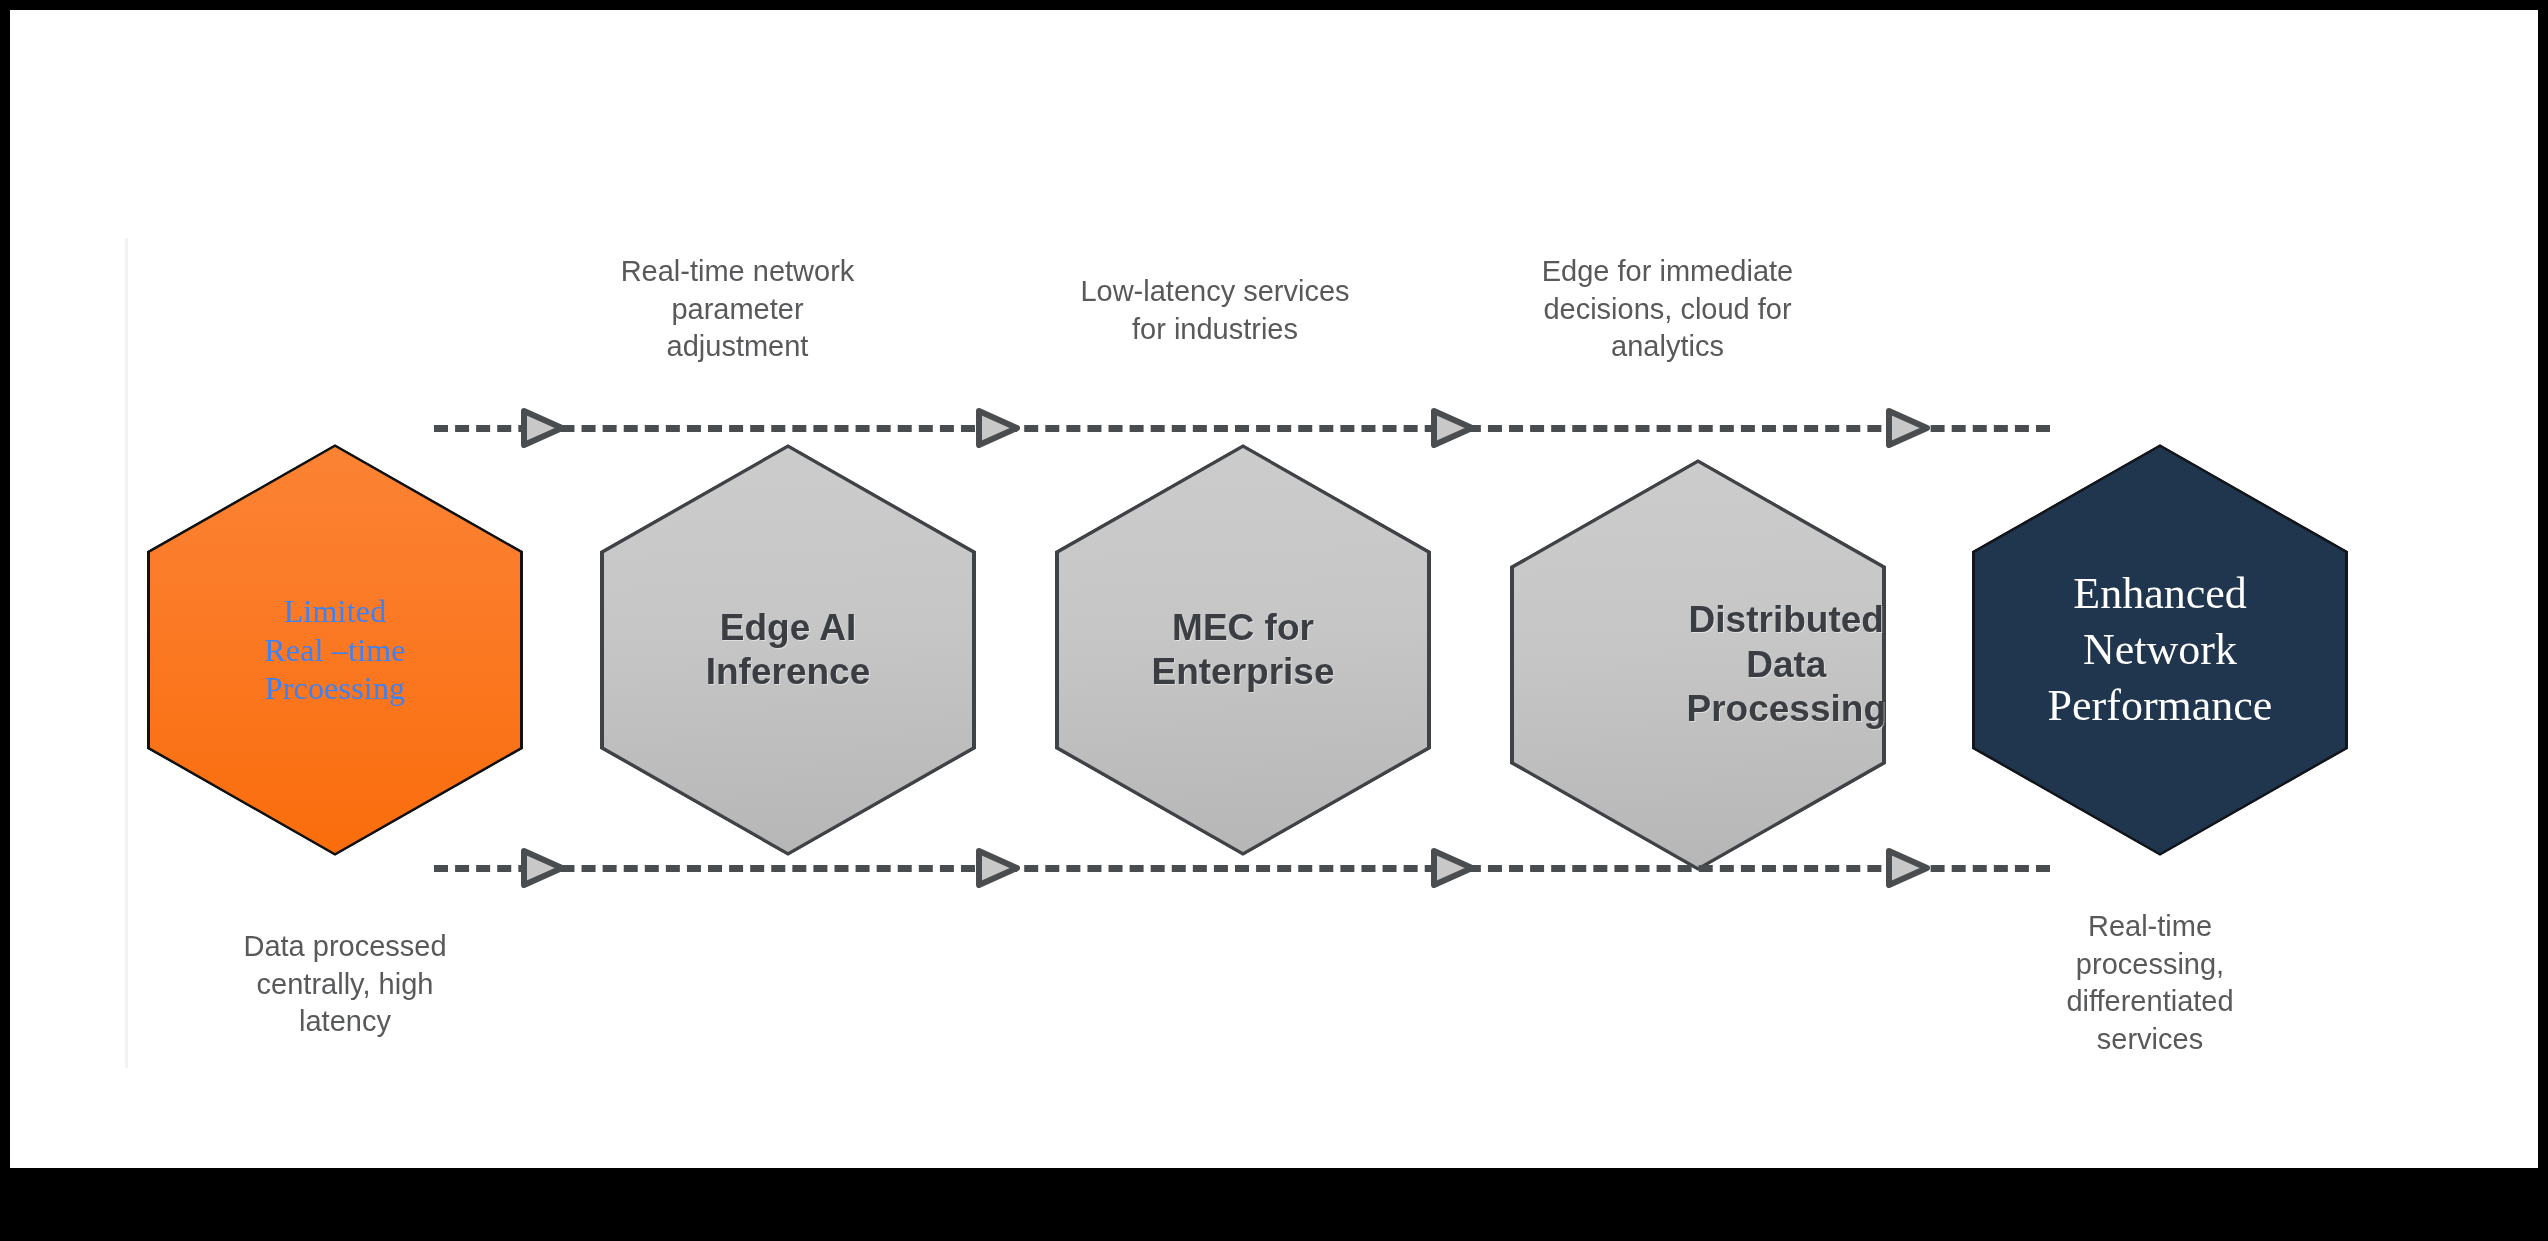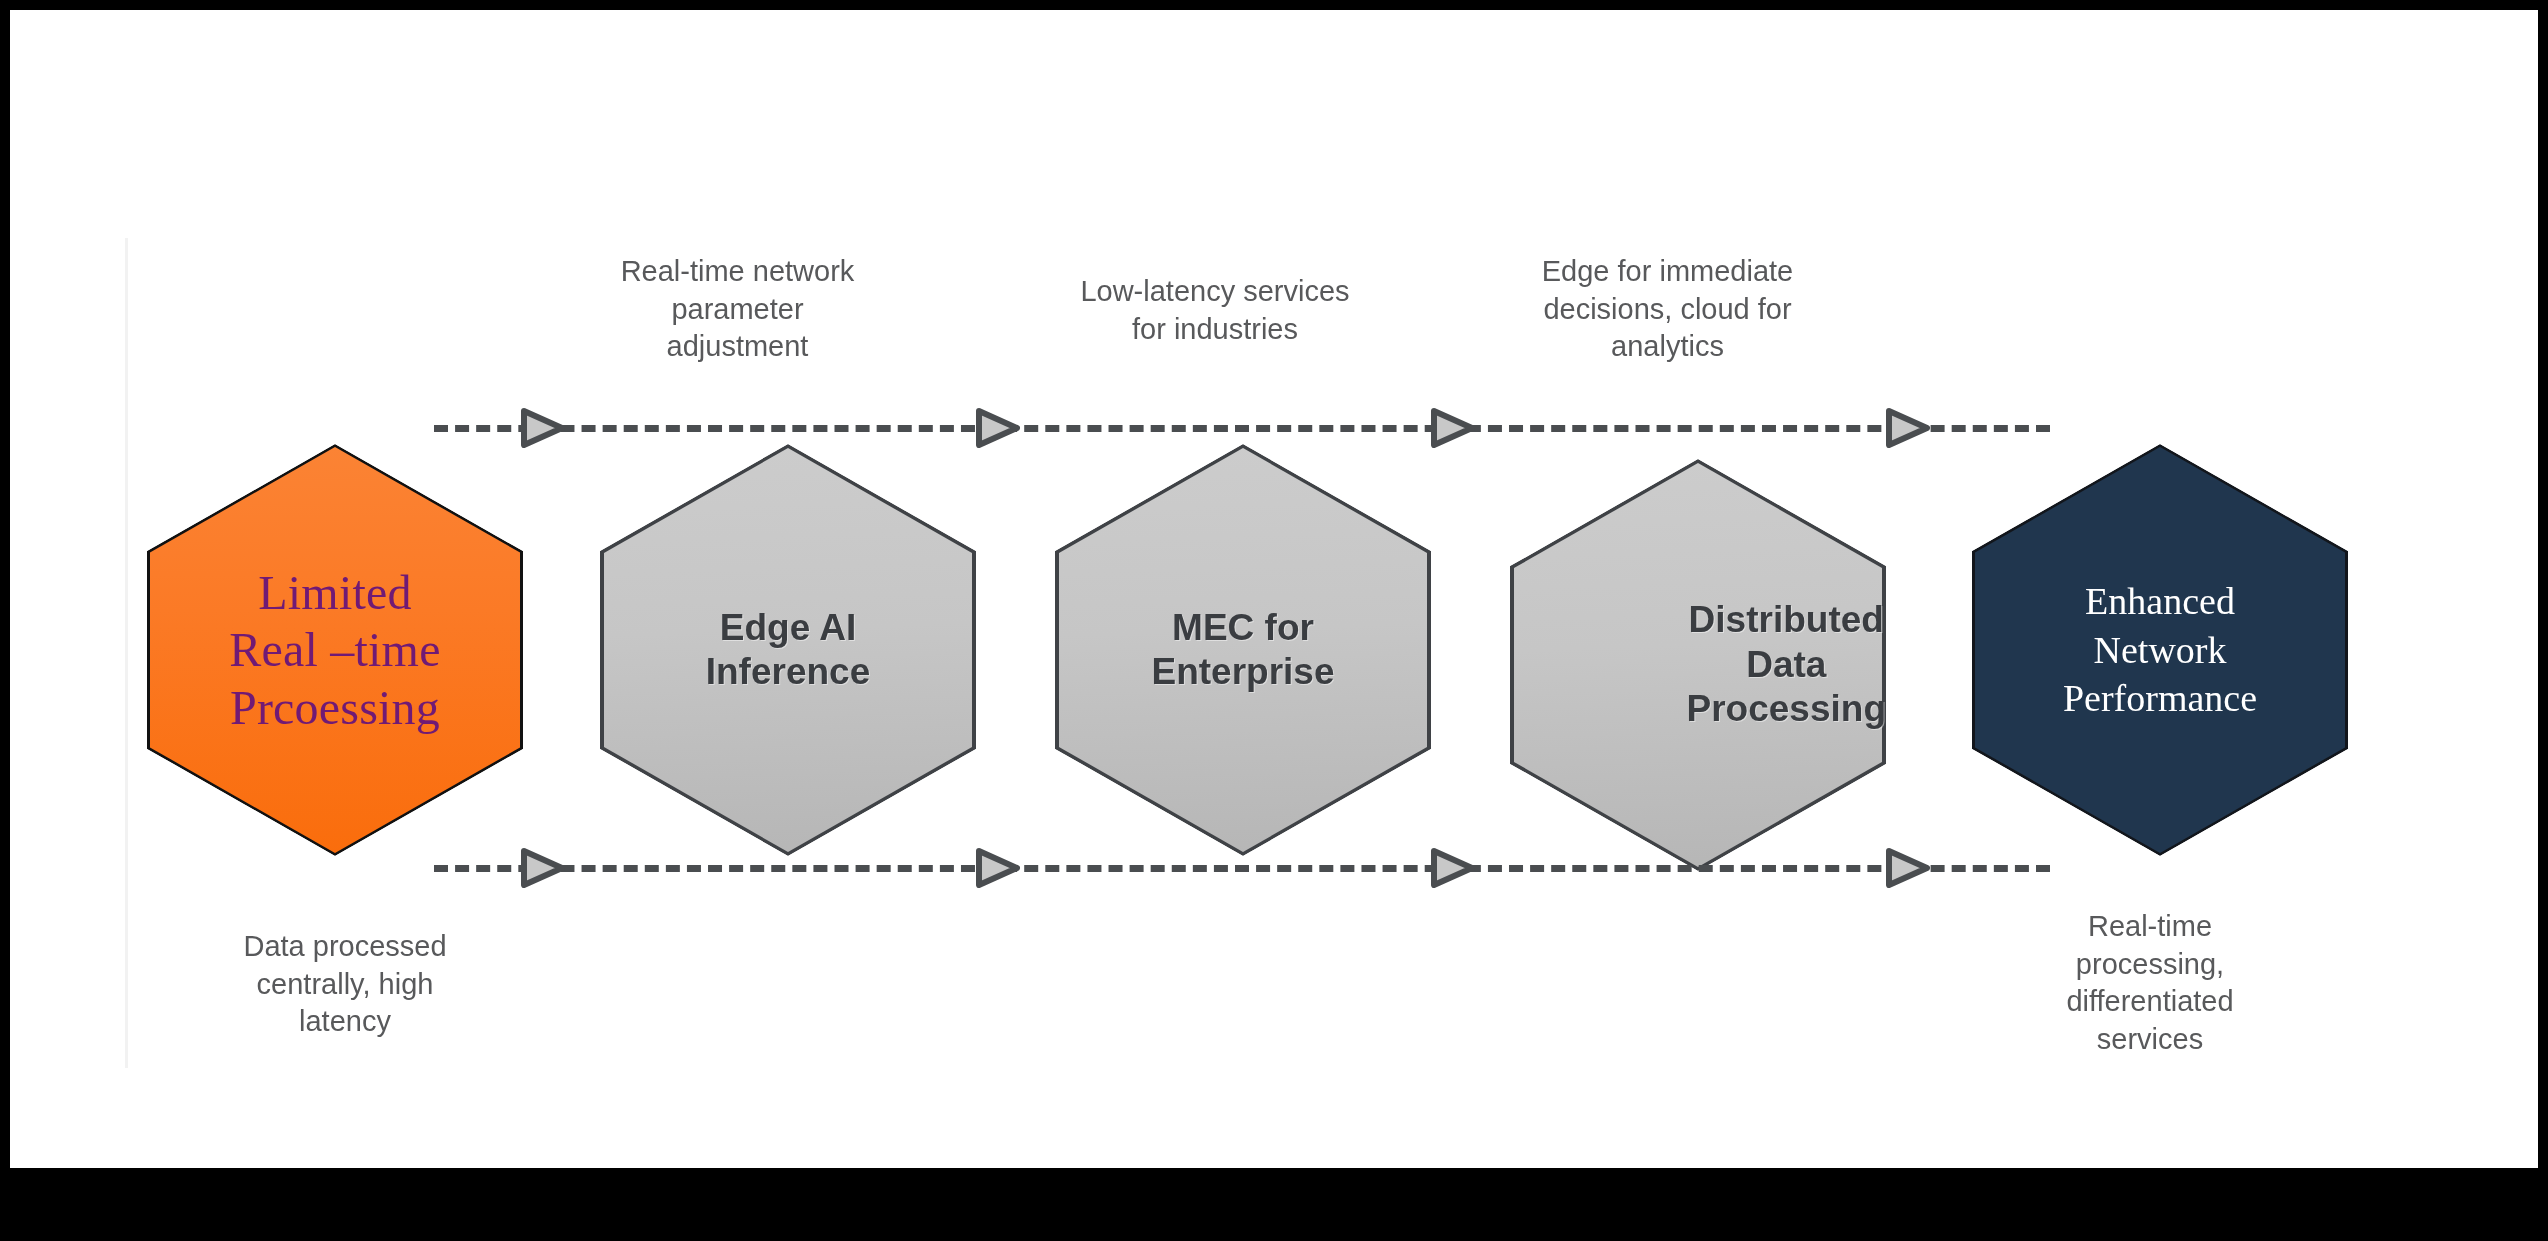--- a/index.html
+++ b/index.html
@@ -44,21 +44,21 @@
 
   
   #hex-1{ left:137px; top:434px; }
   #hex-1 .hex-border{ background:#111111; }
   #hex-1 .hex-inner{
     top:3px; left:3px; right:3px; bottom:3px;
     background:linear-gradient(180deg,#fb8334 0%,#fb7a26 40%,#fa6d0c 100%);
   }
   #hex-1 .hex-label{
     font-family:"Liberation Serif", serif;
-    font-size:48px; color:#701a75; letter-spacing:.2px;
+    font-size:32px; color:#3b82f6; letter-spacing:.2px;
   }
 
   
   #hex-2{ left:590px; top:434px; }
   #hex-3{ left:1045px; top:434px;justify-content:center; }
   #hex-4{ left:1500px; top:449px;justify-content:flex-end; }
   .hex-gray .hex-border{ background:#3f4246; }
   .hex-gray .hex-inner{
     top:4px; left:4px; right:4px; bottom:4px;
     background:linear-gradient(178deg,#cccccc 0%,#c6c6c6 45%,#b6b6b6 100%);
@@ -71,21 +71,21 @@
 
   
   #hex-5{ left:1962px; top:434px; }
   #hex-5 .hex-border{ background:#12161c; }
   #hex-5 .hex-inner{
     top:3px; left:3px; right:3px; bottom:3px;
     background:#20364e;
   }
   #hex-5 .hex-label{
     font-family:"Liberation Serif", serif;
-    font-size:38px; color:#ffffff; line-height:1.28;
+    font-size:44px; color:#ffffff; line-height:1.28;
   }
 
   
   .arrow-row{ position:absolute; height:40px; }
   #arrow-row-top{ left:424px; top:398px; width:1616px; }
   #arrow-row-bottom{ left:424px; top:838px; width:1616px; }
   .dash-line{
     position:absolute; left:0; top:17px; width:100%; height:0;
     border-top:7px dashed #4a4d50;
   }

